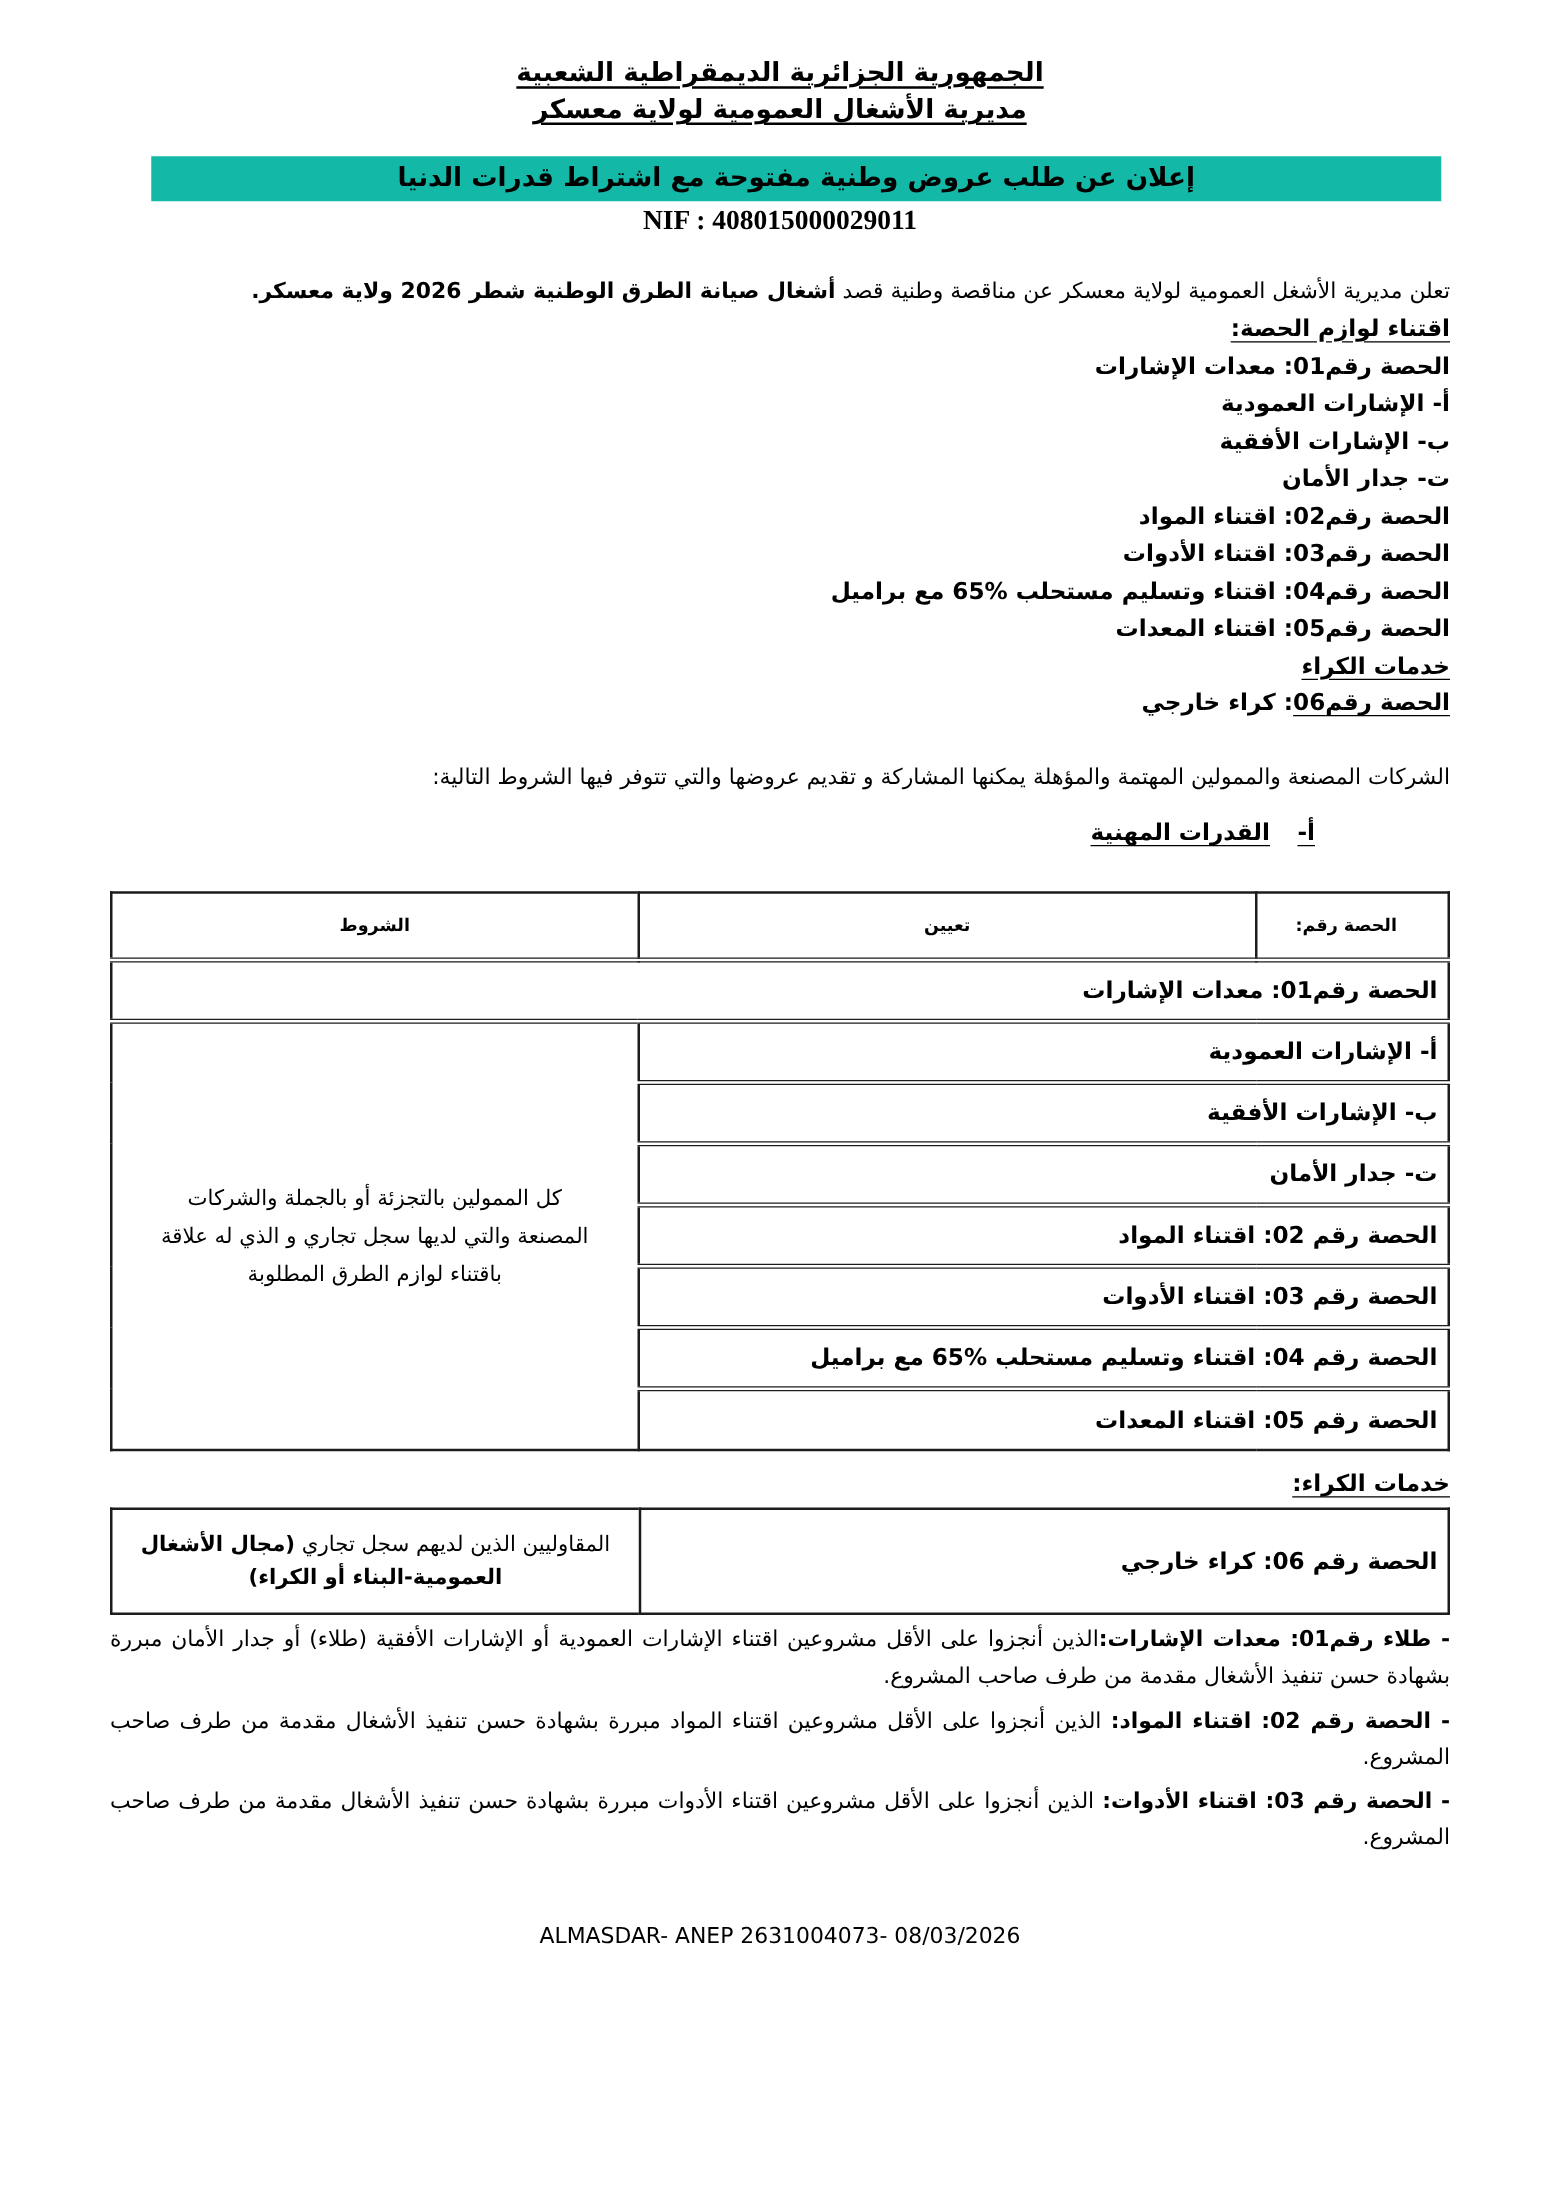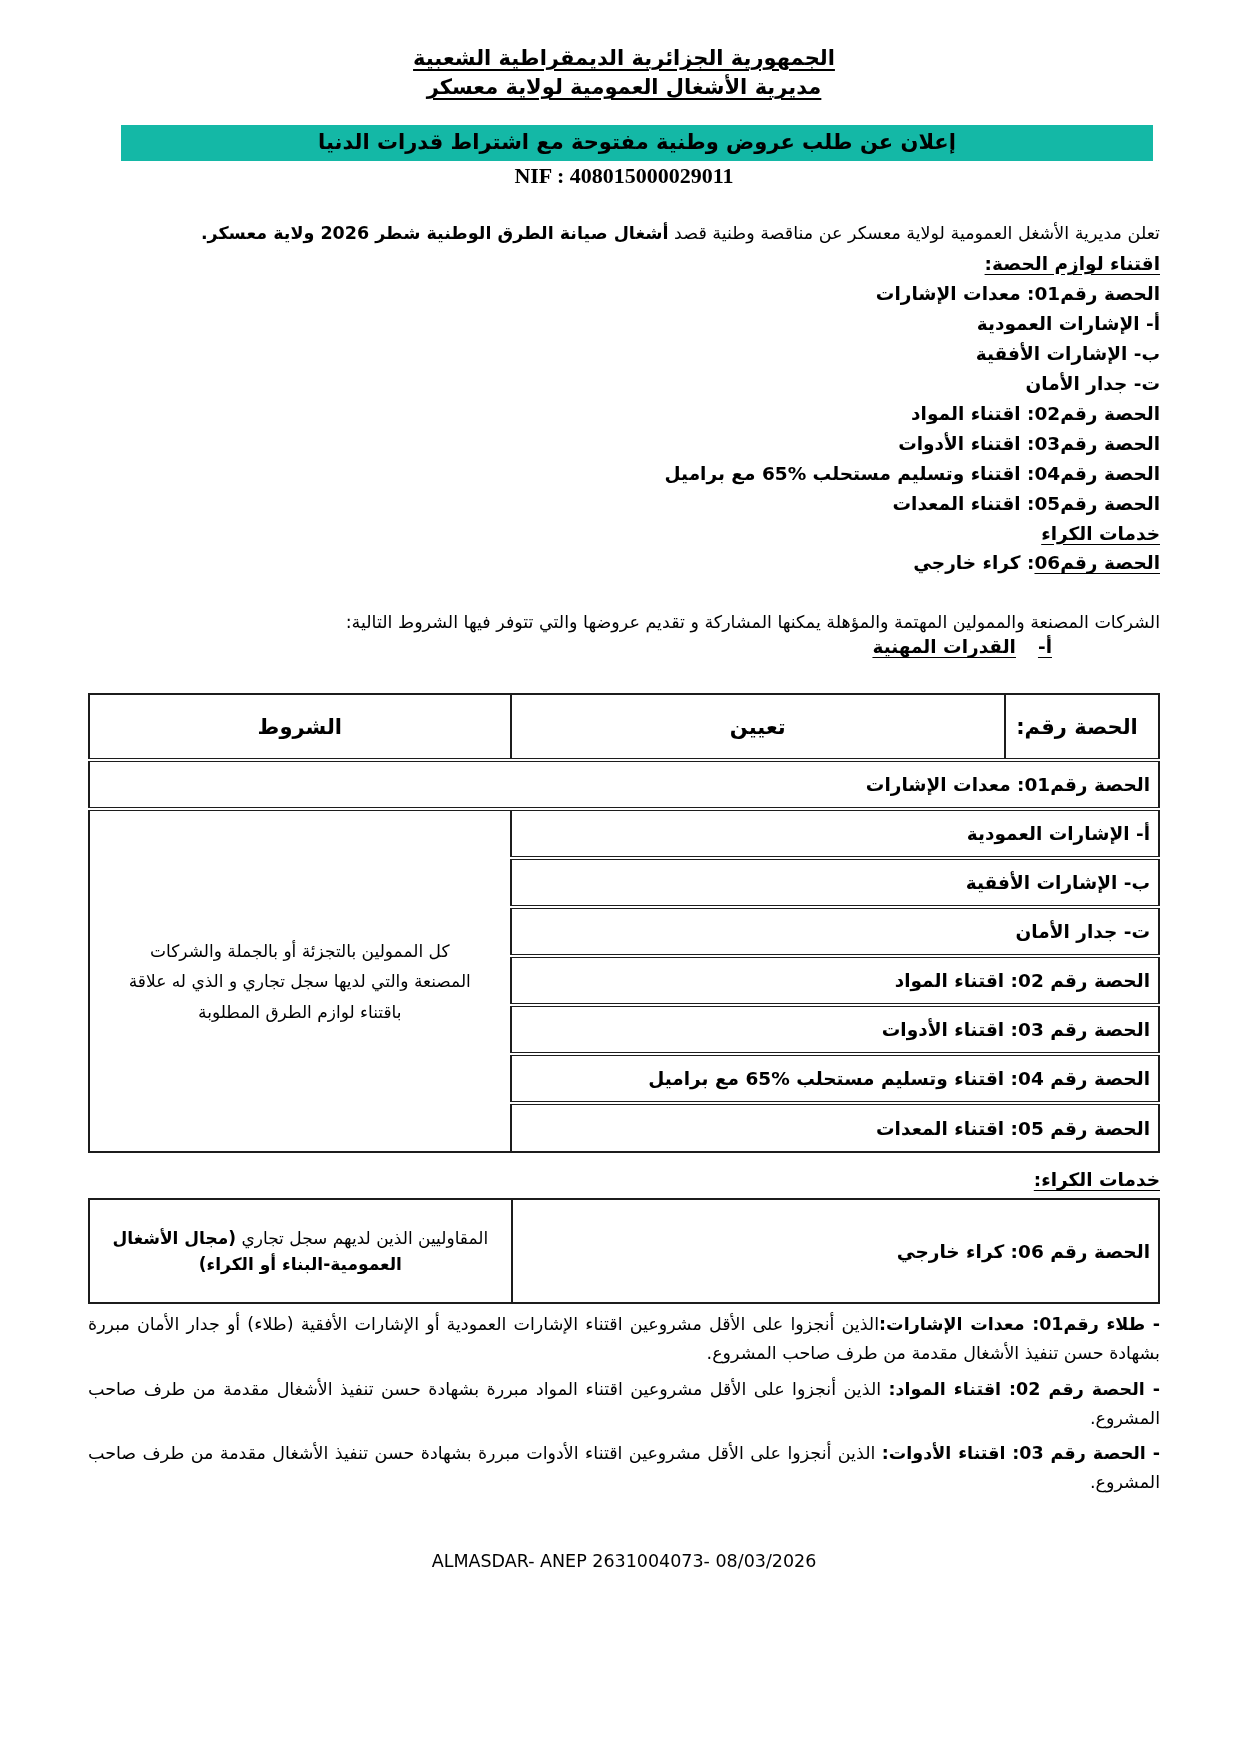--- a/index.html
+++ b/index.html
@@ -32,43 +32,43 @@
   .intro { font-size: 17.5px; line-height: 1.6; text-align: justify; }
   .intro .b { font-weight: bold; }
 
   .lots-list { margin-top: 2px; }
   .lots-list .lot-line { font-weight: bold; font-size: 18.5px; line-height: 1.62; }
   .u { text-decoration: underline; text-underline-offset: 4px; }
 
   .participation { margin-top: 30px; font-size: 17.5px; line-height: 1.6; }
 
   .sec-heading { margin-top: 28px; font-weight: bold; font-size: 18.5px; }
-  .sub-a { padding-right: 108px; margin-top: 0; font-weight: bold; font-size: 18.5px; }
+  .sub-a { padding-right: 108px; margin-top: 20px; font-weight: bold; font-size: 18.5px; }
   .sub-a .gap { display: inline-block; width: 22px; }
   .sub-b { padding-right: 175px; margin-top: 32px; font-weight: bold; font-size: 18.5px; }
   .sub-b .letter { margin-left: 24px; }
 
   
   table { width: 100%; border-collapse: collapse; table-layout: fixed; }
   #t1 { margin-top: 36px; }
   td, th { border: 2px solid #1c1c1c; vertical-align: middle; }
   #t1 tr + tr td { border-top: 4px double #1c1c1c; }
-  #t1 th { height: 66px; font-size: 21px; font-weight: bold; }
+  #t1 th { height: 54px; font-size: 14px; font-weight: bold; }
   th.h-lot { text-align: center; padding-right: 10px; }
   th.h-des, th.h-cond { text-align: center; }
   td.merged { height: 49px; font-weight: bold; font-size: 18.5px; text-align: right; padding-right: 8px; }
   td.des { height: 49px; font-weight: bold; font-size: 18.5px; text-align: right; padding-right: 8px; }
   td.cond {
     font-weight: normal; font-size: 17px; text-align: center;
     line-height: 1.8; padding: 0 30px;
   }
 
   .rental-heading { margin-top: 16px; font-weight: bold; font-size: 18.5px; }
   #t2 { margin-top: 8px; }
-  #t2 td.lot6 { height: 104px; font-weight: bold; font-size: 18.5px; text-align: right; padding-right: 8px; }
+  #t2 td.lot6 { height: 84px; font-weight: bold; font-size: 18.5px; text-align: right; padding-right: 8px; }
   #t2 td.cond2 { font-size: 17px; text-align: center; line-height: 1.55; padding: 0 12px; }
   #t2 td.cond2 .b { font-weight: bold; }
 
   .tech { margin-top: 6px; font-size: 17.5px; line-height: 1.66; text-align: justify; }
   .tech .lead { font-weight: bold; }
 
   .doc-footer {
     direction: ltr; text-align: center;
     margin-top: 54px; font-size: 17.5px;
     font-family: "DejaVu Sans", sans-serif;

